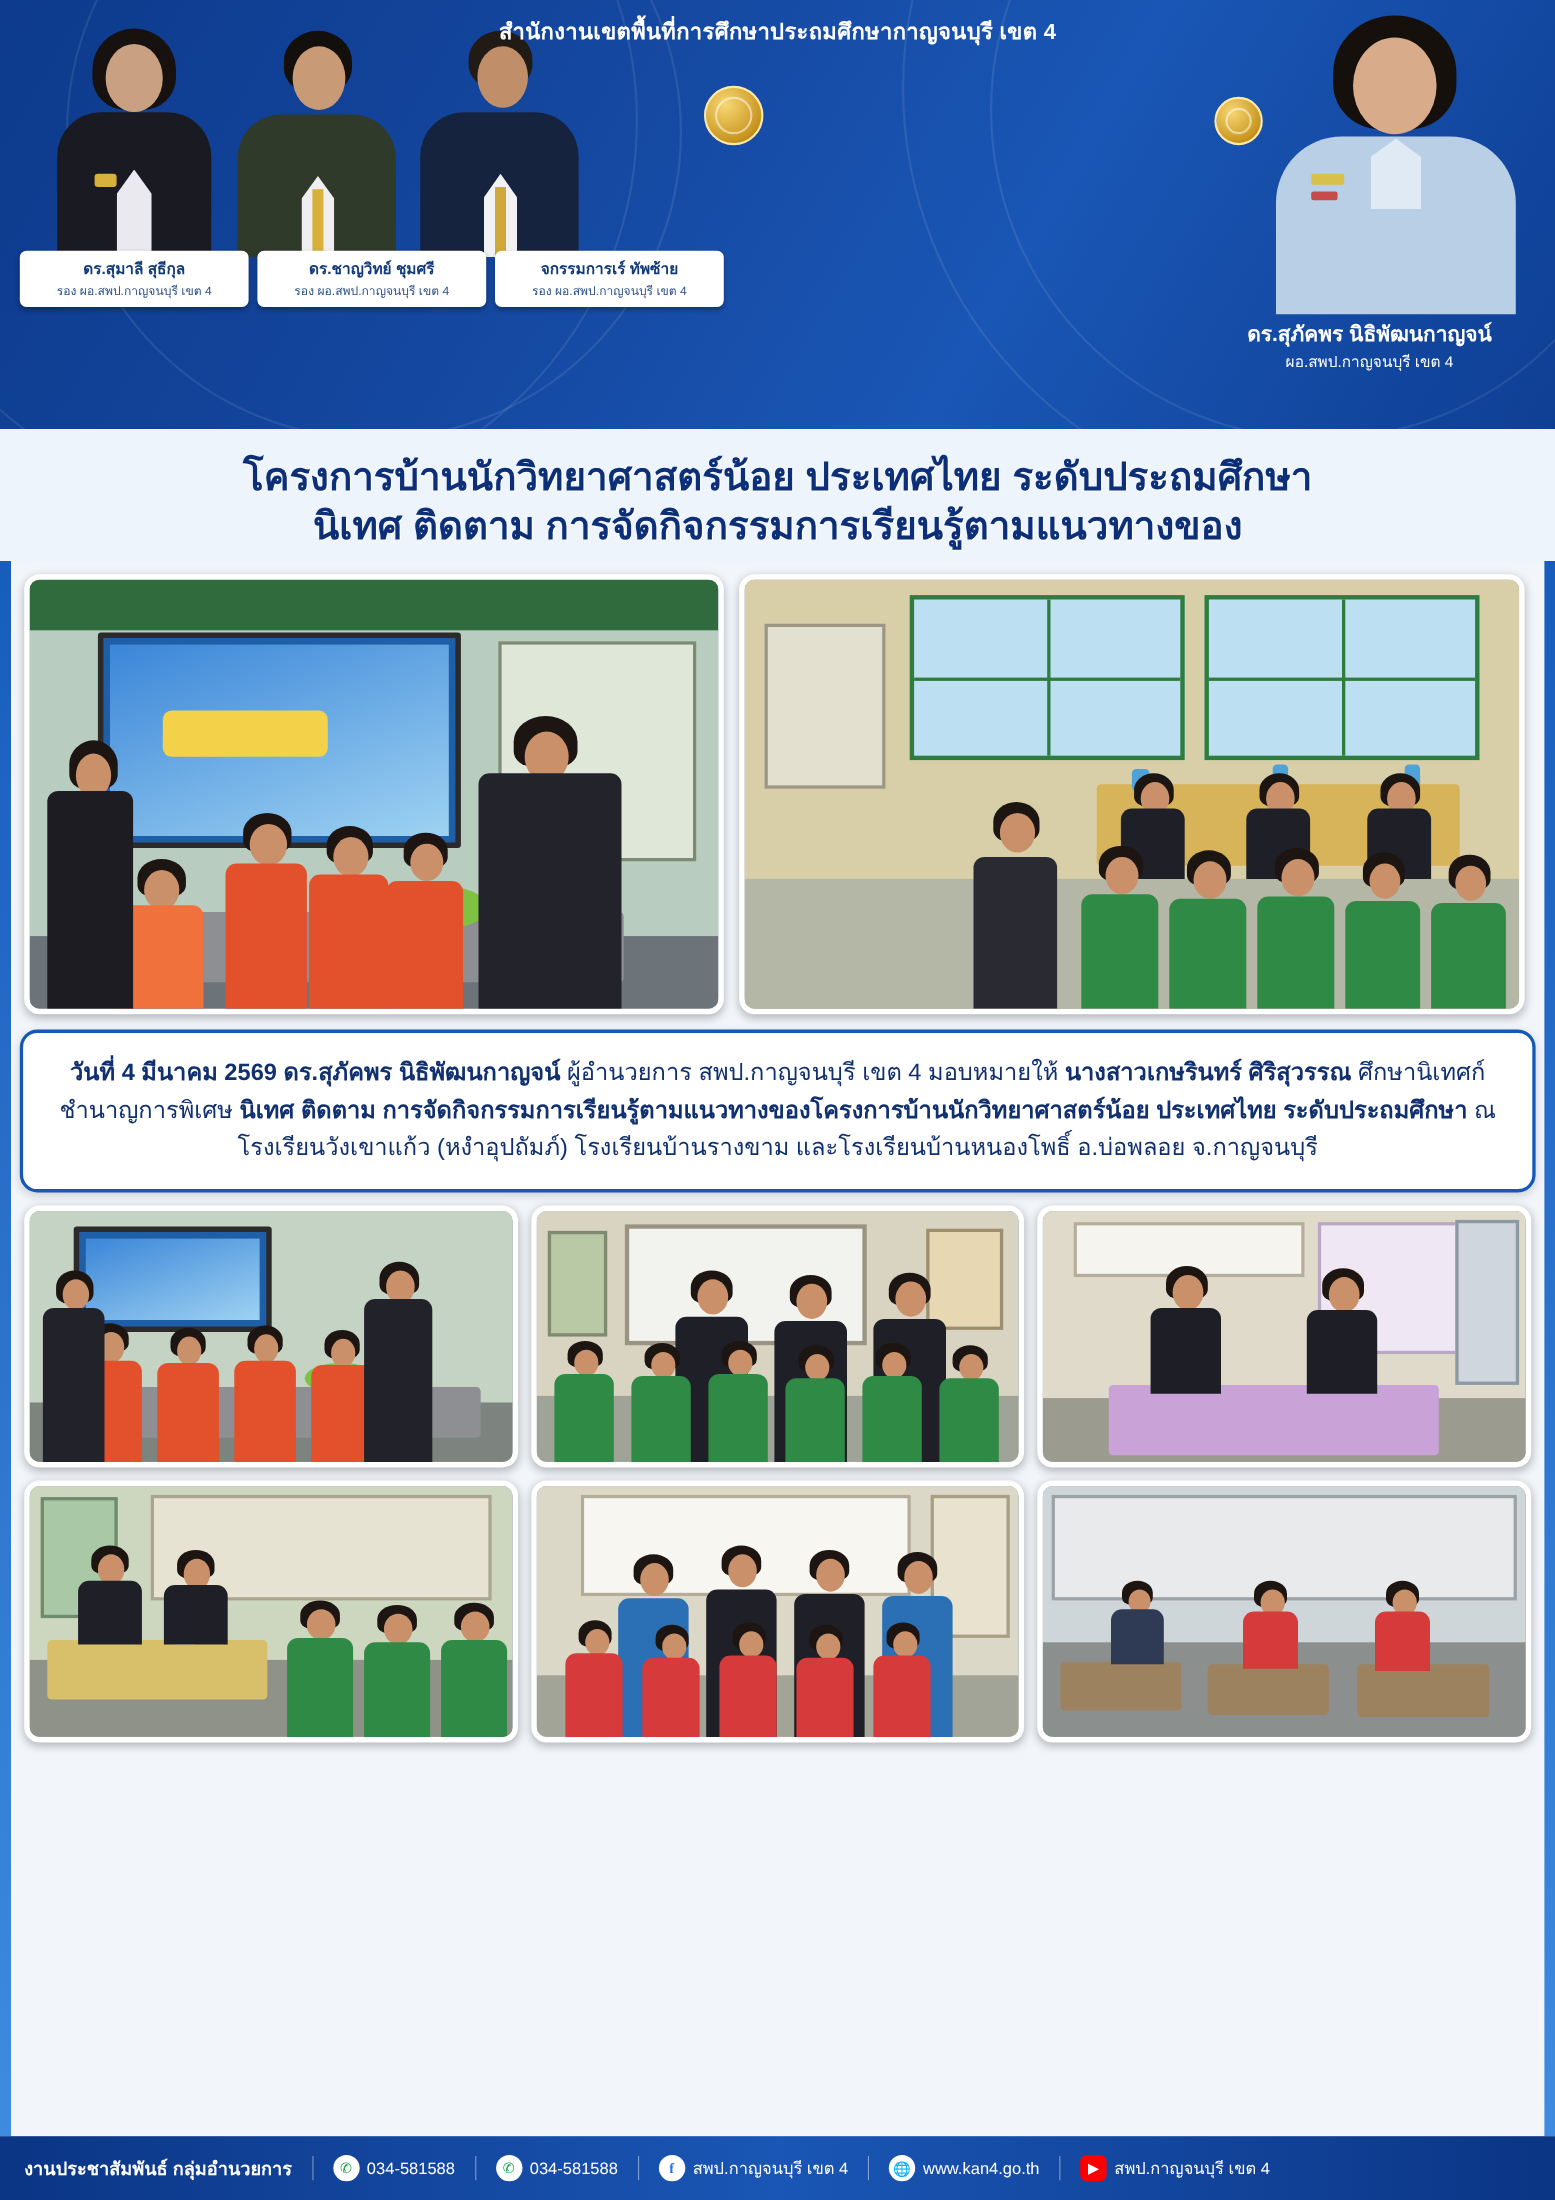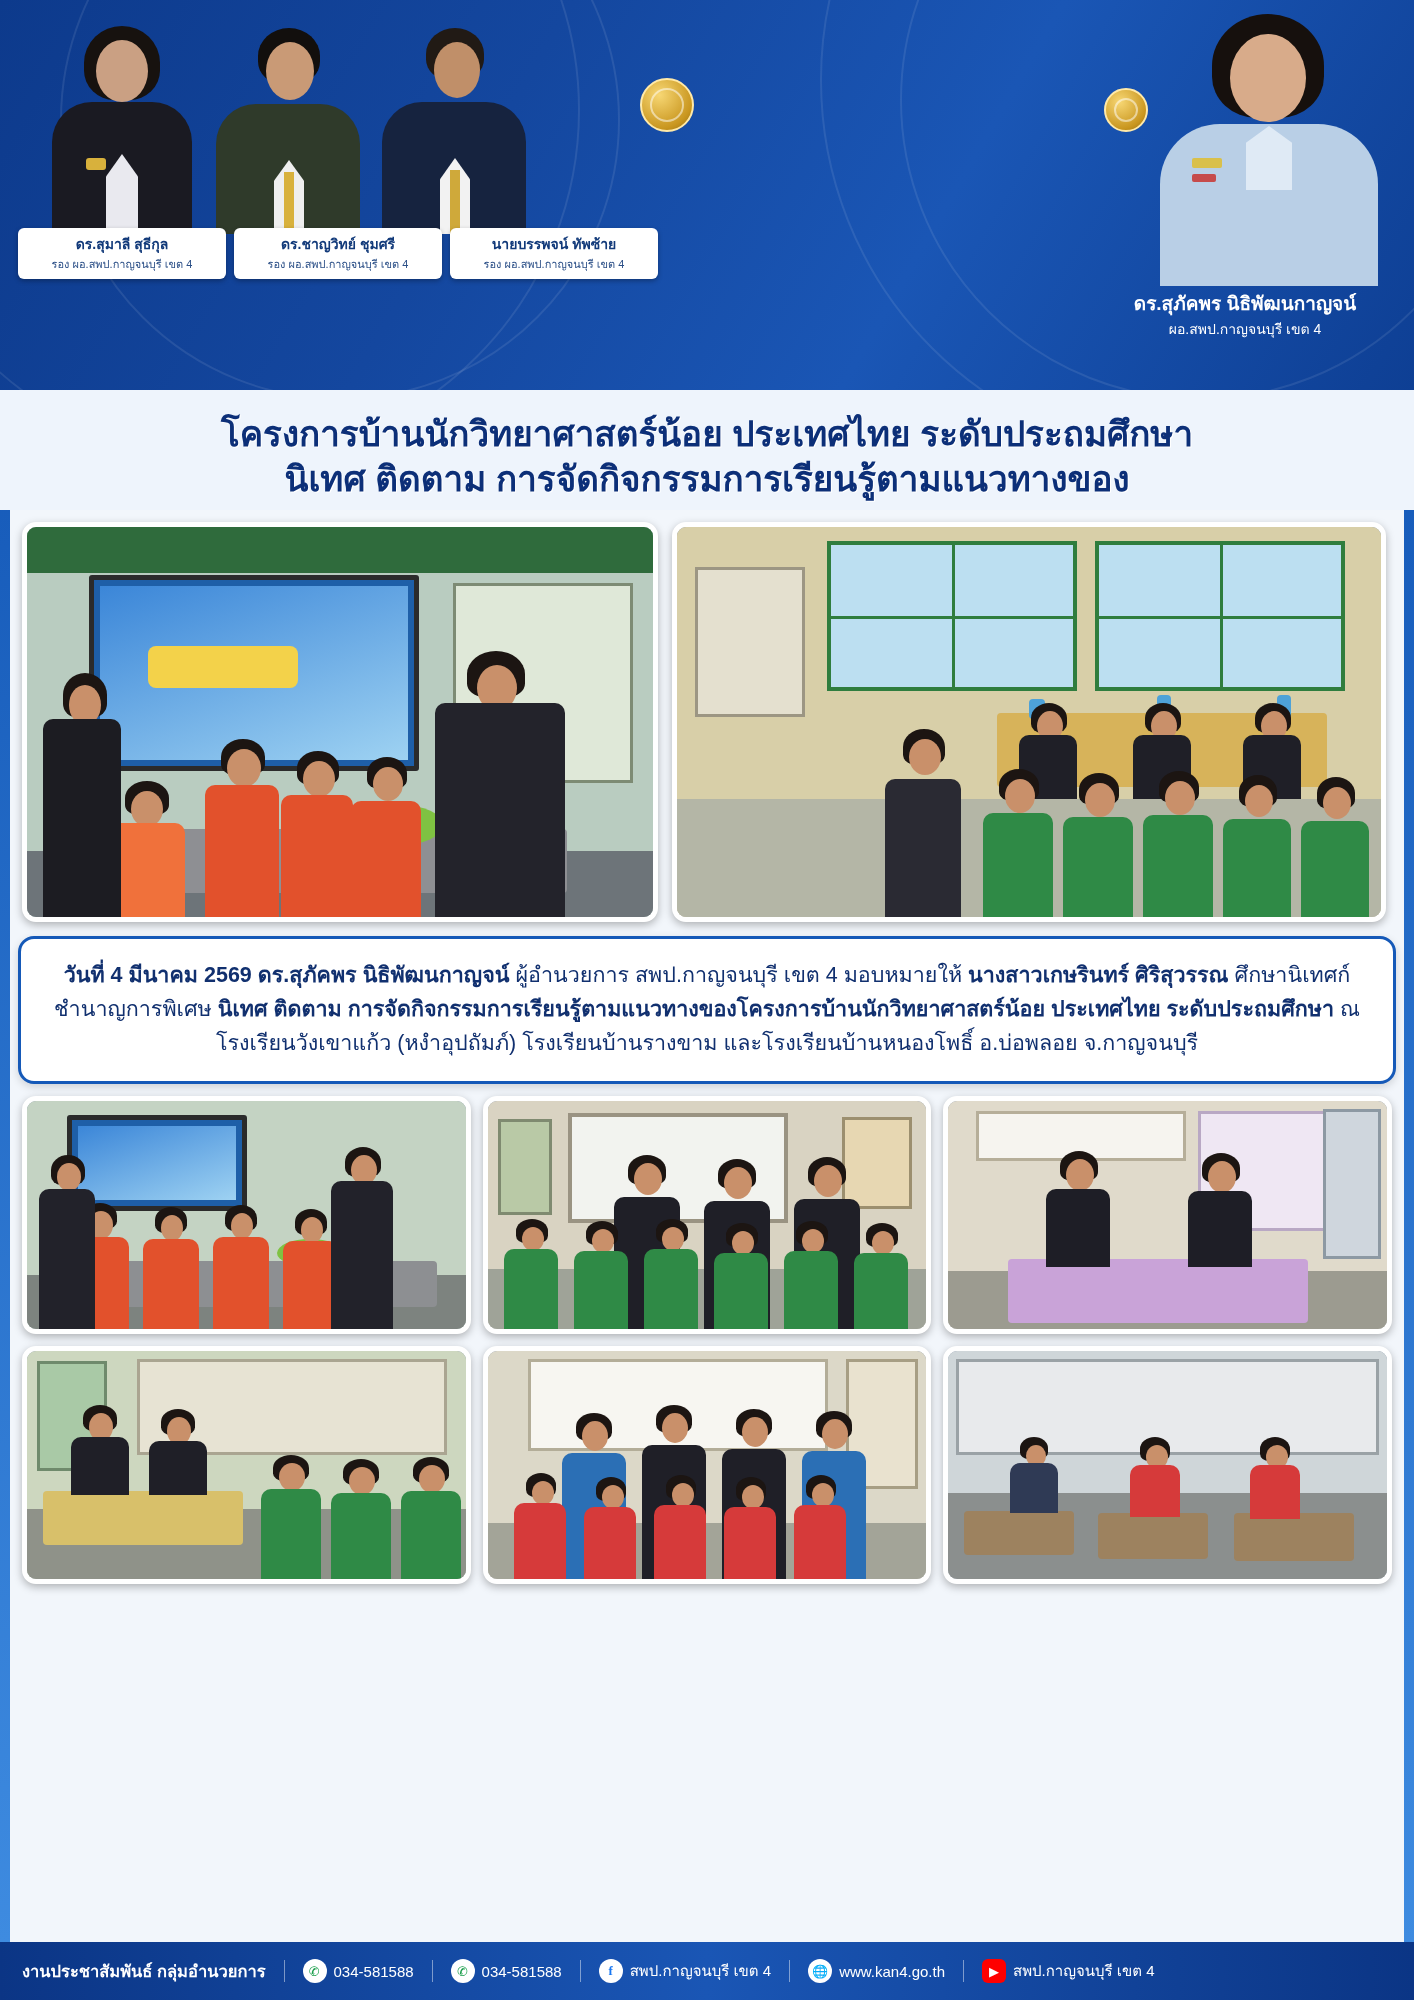--- a/index.html
+++ b/index.html
@@ -339,35 +339,36 @@
       <div class="person" style="left:0;width:230px;height:278px;">
         <div class="hair" style="left:58px; top:6px; width:112px; height:104px; background:#16100d;"></div>
         <div class="head" style="left:76px; top:26px; width:76px; height:88px; background:#d8ab8a;"></div>
         <div class="body" style="left:6px; width:218px; height:162px; background:#b9cfe6; border-radius:60px 60px 0 0;"></div>
         <div style="position:absolute;left:92px;bottom:96px;width:46px;height:64px;background:#dfeaf5;clip-path:polygon(50% 0,100% 26%,100% 100%,0 100%,0 26%);"></div>
         <div style="position:absolute;left:38px;bottom:118px;width:30px;height:10px;background:#d9c04b;border-radius:2px;"></div>
         <div style="position:absolute;left:38px;bottom:104px;width:24px;height:8px;background:#c64b4b;border-radius:2px;"></div>
       </div>
     </div>
 
+    <div class="office-th">สำนักงานเขตพื้นที่การศึกษาประถมศึกษากาญจนบุรี เขต 4</div>
 
     <div class="seal left"></div>
     <div class="seal right"></div>
 
 
     <div class="namecard" style="left:18px; top:228px; width:208px;">
       <div class="nm">ดร.สุมาลี สุธีกุล</div>
       <div class="rl">รอง ผอ.สพป.กาญจนบุรี เขต 4</div>
     </div>
     <div class="namecard" style="left:234px; top:228px; width:208px;">
       <div class="nm">ดร.ชาญวิทย์ ชุมศรี</div>
       <div class="rl">รอง ผอ.สพป.กาญจนบุรี เขต 4</div>
     </div>
     <div class="namecard" style="left:450px; top:228px; width:208px;">
-      <div class="nm">นายบรรพจน์ ทัพซ้าย</div>
+      <div class="nm">จกรรมการเร์ ทัพซ้าย</div>
       <div class="rl">รอง ผอ.สพป.กาญจนบุรี เขต 4</div>
     </div>
 
     <div class="dir-name">
       <div class="nm">ดร.สุภัคพร นิธิพัฒนกาญจน์</div>
       <div class="rl">ผอ.สพป.กาญจนบุรี เขต 4</div>
     </div>
   </div>
 
   <div class="rail l"></div>

